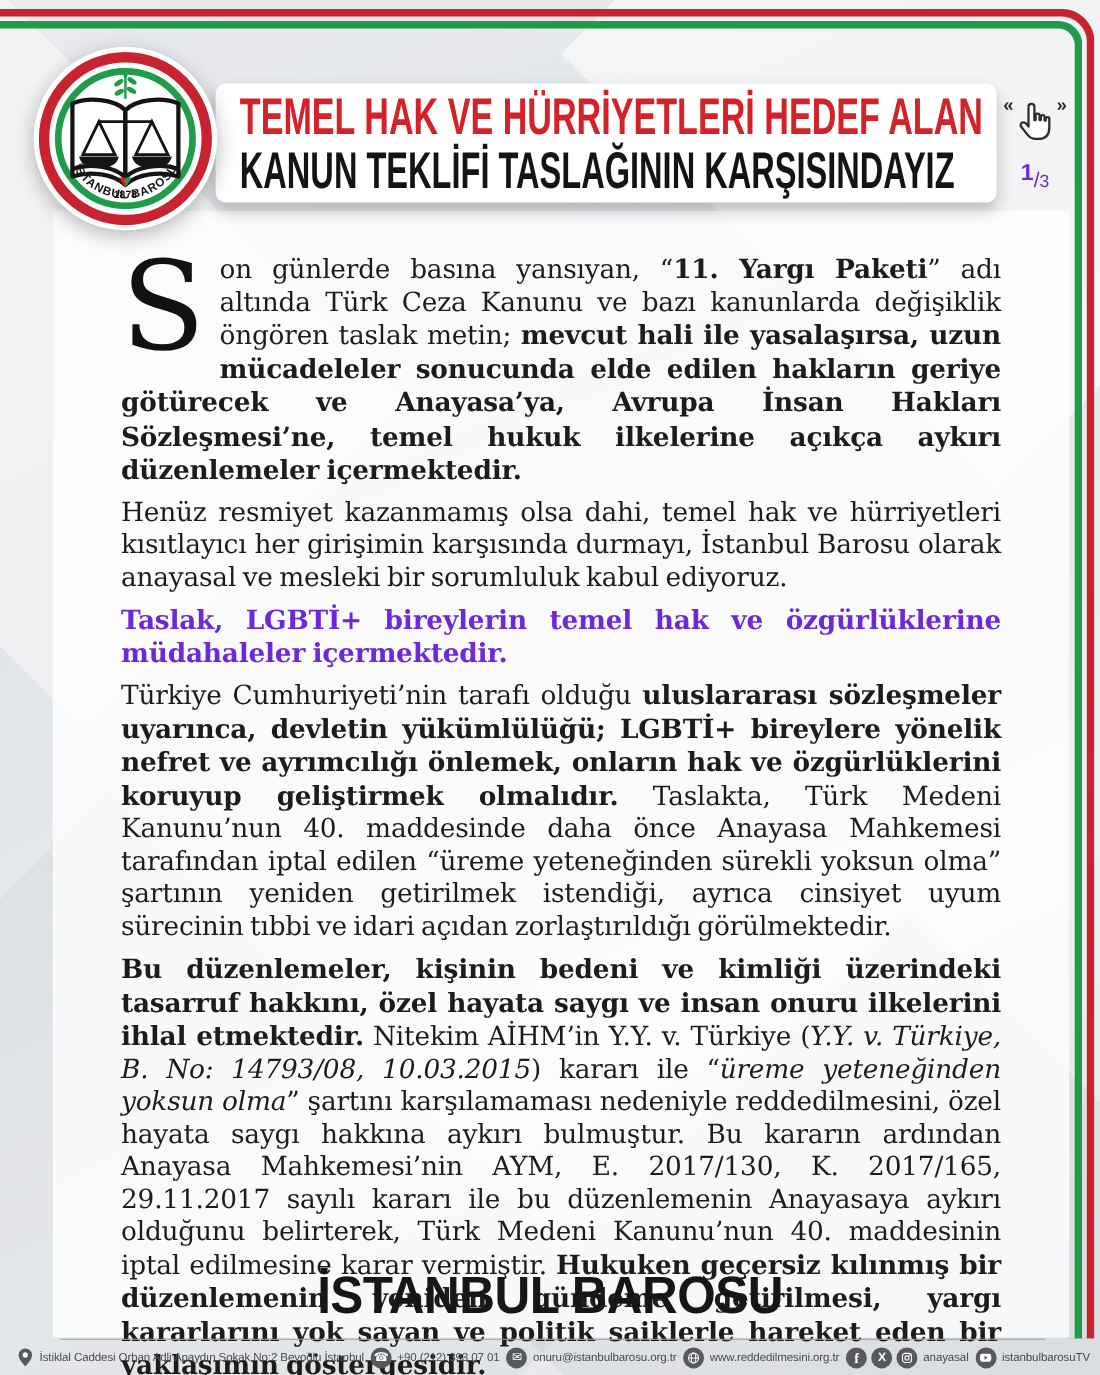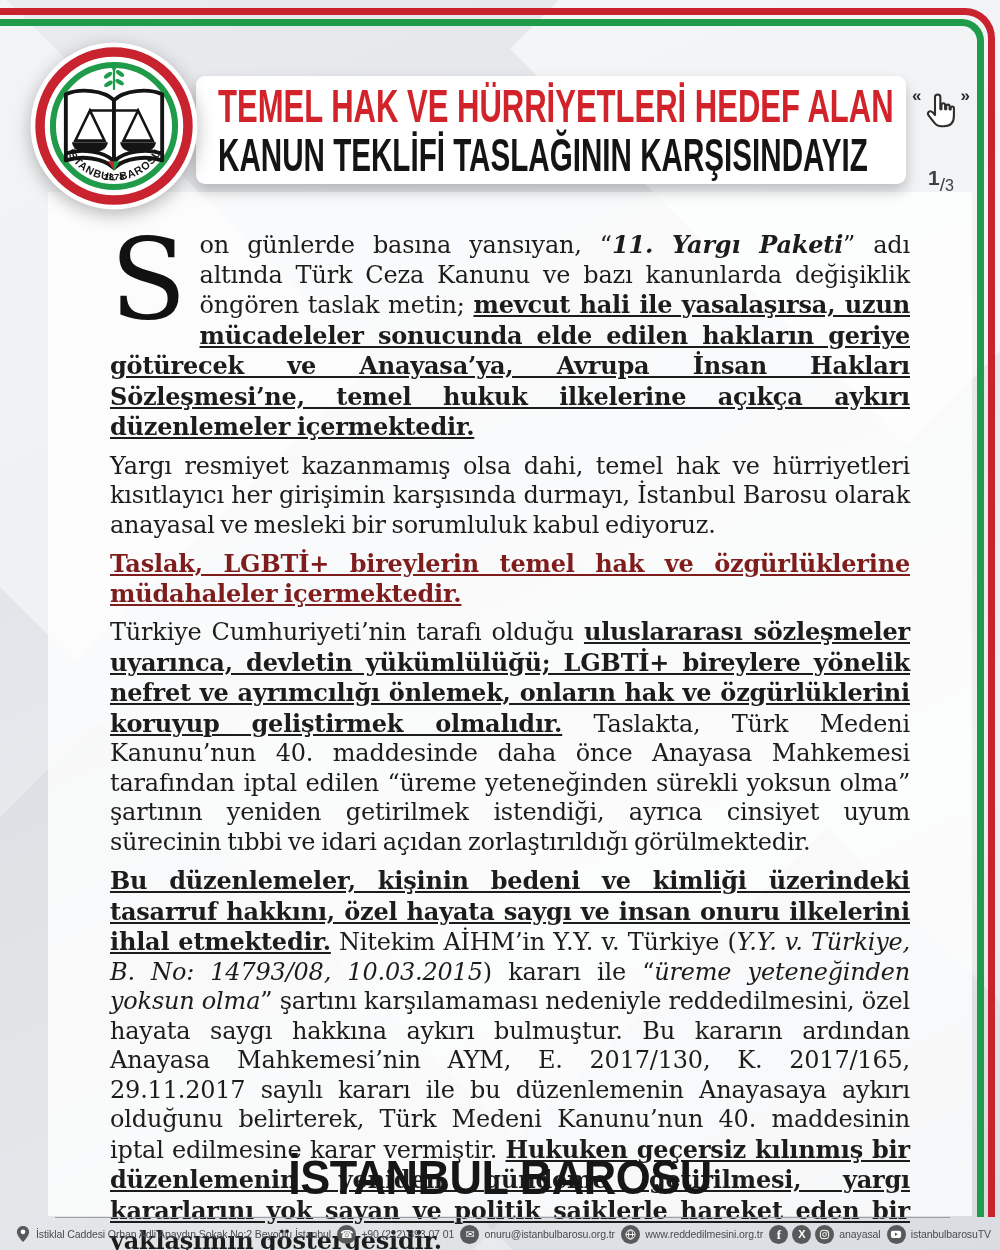--- a/index.html
+++ b/index.html
@@ -34,34 +34,34 @@
   .banner .l1{color:#d2232a;transform:scaleX(.66);}
   .banner .l2{color:#141414;transform:scaleX(.63);}
 
   
   .pager{position:absolute;left:912px;top:84px;width:58px;text-align:center;z-index:3;}
   .swipe-row{position:relative;height:62px;}
   .chev{position:absolute;top:2px;font-size:17px;font-weight:bold;color:#2c2c2c;}
   .chev.prev{left:0;}
   .chev.next{right:0;}
   .hand{position:absolute;left:10px;top:6px;}
-  .frac{margin-top:20px;color:#404040;}
+  .frac{margin-top:0;color:#6d28d9;}
   .frac .f1{font-weight:bold;font-size:21px;vertical-align:6px;}
   .frac .fs{font-size:19px;}
   .frac .f3{font-size:16px;}
 
   
   .article{position:absolute;left:110px;top:230px;width:800px;
     font-family:"DejaVu Serif","Liberation Serif",serif;font-size:24px;line-height:29.5px;
     letter-spacing:-0.2px;word-spacing:-1.5px;color:#1c1c1a;text-align:justify;}
   .para{margin:0 0 9px 0;}
-  .para.red{color:#7f1d1d;font-weight:bold;}
-  .seg-bold{font-weight:bold;text-decoration:underline;}
+  .para.red{color:#6d28d9;font-weight:bold;}
+  .seg-bold{font-weight:bold;}
   .seg-italic{font-style:italic;}
-  .seg-bold-italic{font-weight:bold;font-style:italic;}
+  .seg-bold-italic{font-weight:bold;}
   .dropcap{float:left;font-size:112px;line-height:86px;padding:6px 13px 0 0;color:#111;}
 
   
   .signature{position:absolute;left:0;width:1000px;top:1152px;text-align:center;
     font-size:45px;font-weight:bold;color:#161616;letter-spacing:-0.5px;transform:scaleY(1.06);}
 
   
   .footer-line{position:absolute;left:55px;right:50px;top:1217px;height:1px;background:#9ca0a5;}
   .footer{position:absolute;left:15px;right:9px;top:1221px;height:26px;display:flex;align-items:center;
     justify-content:space-between;font-size:10.5px;color:#4a4b4d;letter-spacing:-0.1px;}
@@ -128,21 +128,21 @@
     <svg class="hand" width="38" height="44" viewBox="0 0 40 44">
       <path d="M16.5 3.5 c1.6 0 2.8 1.2 2.8 2.8 V19 h1.2 v-4.4 c0-2.4 3.8-2.4 3.8 0 V19 h1.2 v-3 c0-2.3 3.6-2.3 3.6 0 v3.4 h1.1 v-1.6 c0-2.2 3.4-2.2 3.4 0.1 V26 c0 7-3.8 11-10.5 11 h-2.6 c-3.4 0-5.6-1.2-7.6-3.8 l-6-7.6 c-1.6-2-0.4-4.4 1.8-4.4 1 0 1.9 0.4 2.6 1.2 l2.4 2.8 V6.3 c0-1.6 1.2-2.8 2.8-2.8 z" fill="#ffffff" stroke="#2e2e2e" stroke-width="2.2" stroke-linejoin="round" stroke-linecap="round"></path>
     </svg>
     <span class="chev next">»</span>
   </div>
   <div class="frac"><span class="f1">1</span><span class="fs">/</span><span class="f3">3</span></div>
 </div>
 
 <div class="article">
     <p class="para"><span class="dropcap">S</span><span class="seg-normal">on günlerde basına yansıyan, “</span><span class="seg-bold-italic">11. Yargı Paketi</span><span class="seg-normal">” adı altında Türk Ceza Kanunu ve bazı kanunlarda değişiklik öngören taslak metin; </span><span class="seg-bold">mevcut hali ile yasalaşırsa, uzun mücadeleler sonucunda elde edilen hakların geriye götürecek ve Anayasa’ya, Avrupa İnsan Hakları Sözleşmesi’ne, temel hukuk ilkelerine açıkça aykırı düzenlemeler içermektedir.</span></p>
-    <p class="para"><span class="seg-normal">Yargı resmiyet kazanmamış olsa dahi, temel hak ve hürriyetleri kısıtlayıcı her girişimin karşısında durmayı, İstanbul Barosu olarak anayasal ve mesleki bir sorumluluk kabul ediyoruz.</span></p>
+    <p class="para"><span class="seg-normal">Henüz resmiyet kazanmamış olsa dahi, temel hak ve hürriyetleri kısıtlayıcı her girişimin karşısında durmayı, İstanbul Barosu olarak anayasal ve mesleki bir sorumluluk kabul ediyoruz.</span></p>
     <p class="para red"><span class="seg-bold">Taslak, LGBTİ+ bireylerin temel hak ve özgürlüklerine müdahaleler içermektedir.</span></p>
     <p class="para"><span class="seg-normal">Türkiye Cumhuriyeti’nin tarafı olduğu </span><span class="seg-bold">uluslararası sözleşmeler uyarınca, devletin yükümlülüğü; LGBTİ+ bireylere yönelik nefret ve ayrımcılığı önlemek, onların hak ve özgürlüklerini koruyup geliştirmek olmalıdır.</span><span class="seg-normal"> Taslakta, Türk Medeni Kanunu’nun 40. maddesinde daha önce Anayasa Mahkemesi tarafından iptal edilen “üreme yeteneğinden sürekli yoksun olma” şartının yeniden getirilmek istendiği, ayrıca cinsiyet uyum sürecinin tıbbi ve idari açıdan zorlaştırıldığı görülmektedir.</span></p>
     <p class="para"><span class="seg-bold">Bu düzenlemeler, kişinin bedeni ve kimliği üzerindeki tasarruf hakkını, özel hayata saygı ve insan onuru ilkelerini ihlal etmektedir.</span><span class="seg-normal"> Nitekim AİHM’in Y.Y. v. Türkiye (</span><span class="seg-italic">Y.Y. v. Türkiye, B. No: 14793/08, 10.03.2015</span><span class="seg-normal">) kararı ile “</span><span class="seg-italic">üreme yeteneğinden yoksun olma</span><span class="seg-normal">” şartını karşılamaması nedeniyle reddedilmesini, özel hayata saygı hakkına aykırı bulmuştur. Bu kararın ardından Anayasa Mahkemesi’nin AYM, E. 2017/130, K. 2017/165, 29.11.2017 sayılı kararı ile bu düzenlemenin Anayasaya aykırı olduğunu belirterek, Türk Medeni Kanunu’nun 40. maddesinin iptal edilmesine karar vermiştir. </span><span class="seg-bold">Hukuken geçersiz kılınmış bir düzenlemenin yeniden gündeme getirilmesi, yargı kararlarını yok sayan ve politik saiklerle hareket eden bir yaklaşımın göstergesidir.</span></p>
   </div>
 
 <div class="signature">İSTANBUL BAROSU</div>
 
 <div class="footer-line"></div>
 <div class="footer">
   <div class="fitem">

